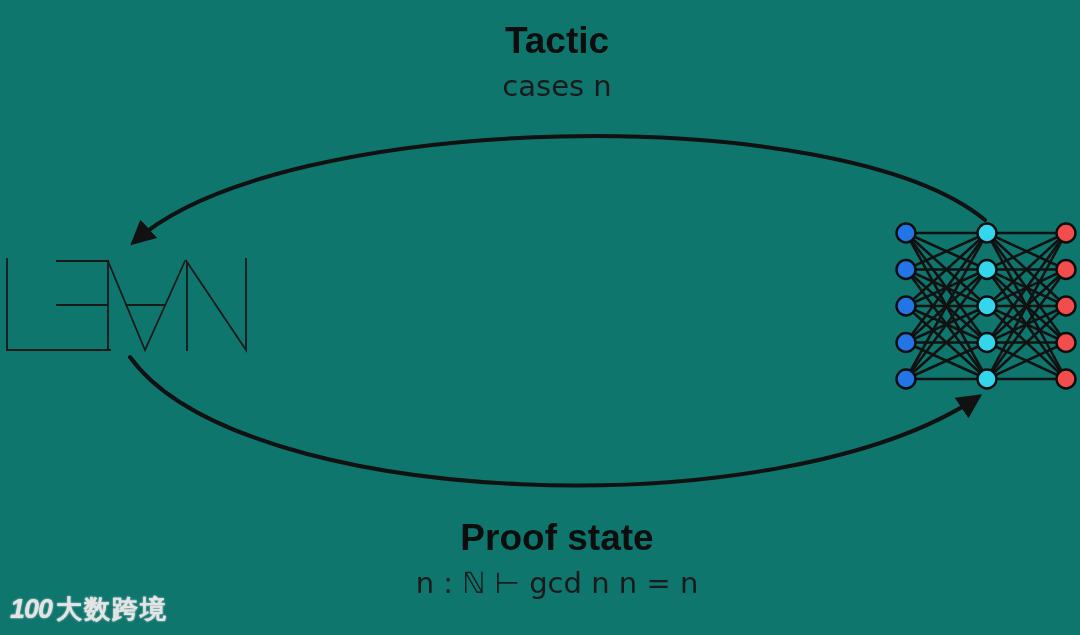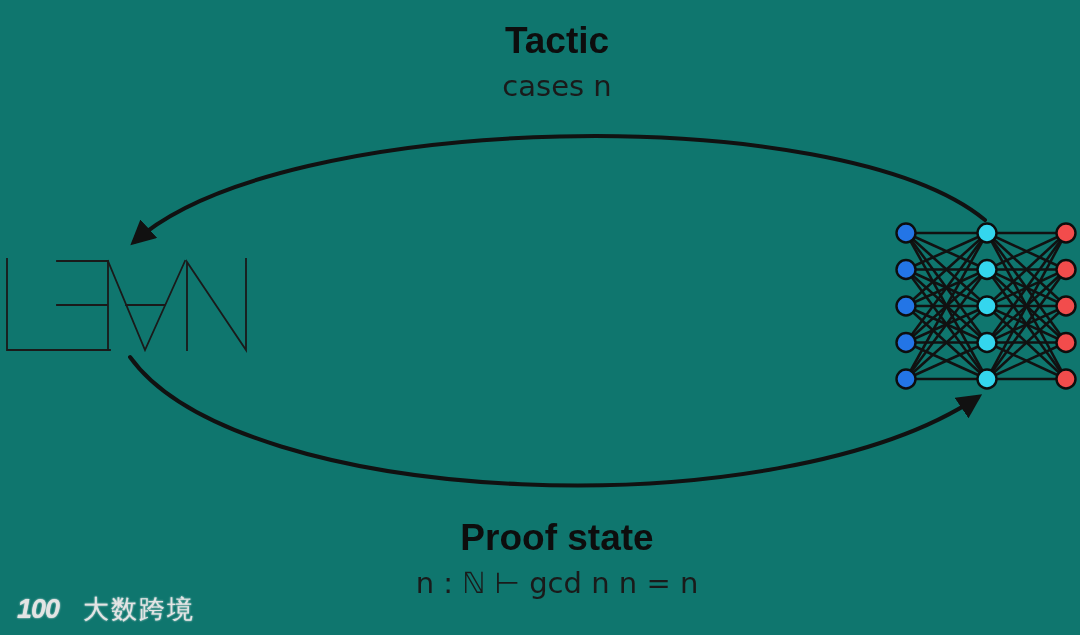--- a/index.html
+++ b/index.html
@@ -39,39 +39,39 @@
   .label-subtitle {
     font-size: 29px;
     font-weight: 400;
     line-height: 1.3;
     margin-top: 4px;
     color: #1a1a1a;
     font-family: "DejaVu Sans", "Liberation Sans", sans-serif;
   }
   .watermark {
     position: absolute;
-    left: 17px;
+    left: 10px;
     bottom: 8px;
     display: flex;
     align-items: center;
-    gap: 24px;
+    gap: 4px;
     color: #e2e2e2;
     text-shadow: 0 0 2px #f4f4f4;
     user-select: none;
   }
   .wm-logo {
     font-size: 27px;
     font-weight: 700;
     font-style: italic;
     letter-spacing: -1px;
     color: #e4e4e4;
   }
   .wm-text {
     font-size: 26px;
-    font-weight: 400;
+    font-weight: 700;
     letter-spacing: 2px;
     color: #e4e4e4;
   }
 </style>
 </head>
 <body>
 
 <div class="canvas">
 
   <svg class="scene" width="1080" height="635" viewBox="0 0 1080 635">

